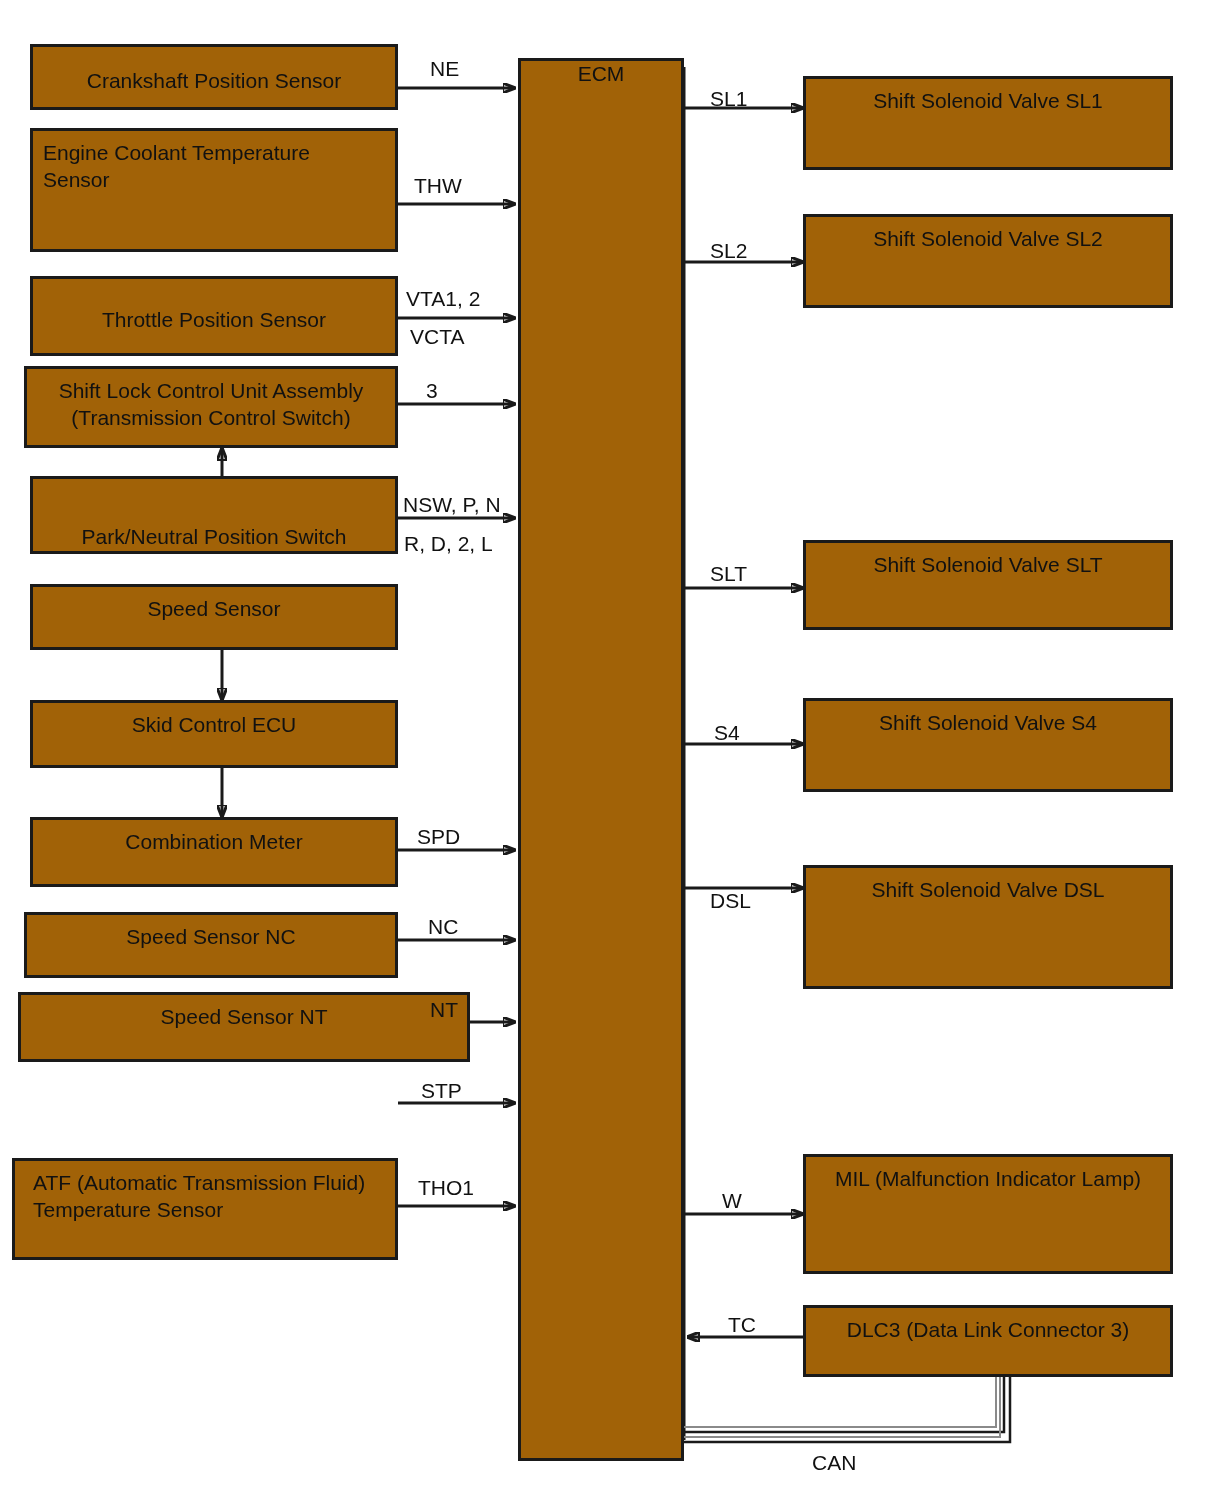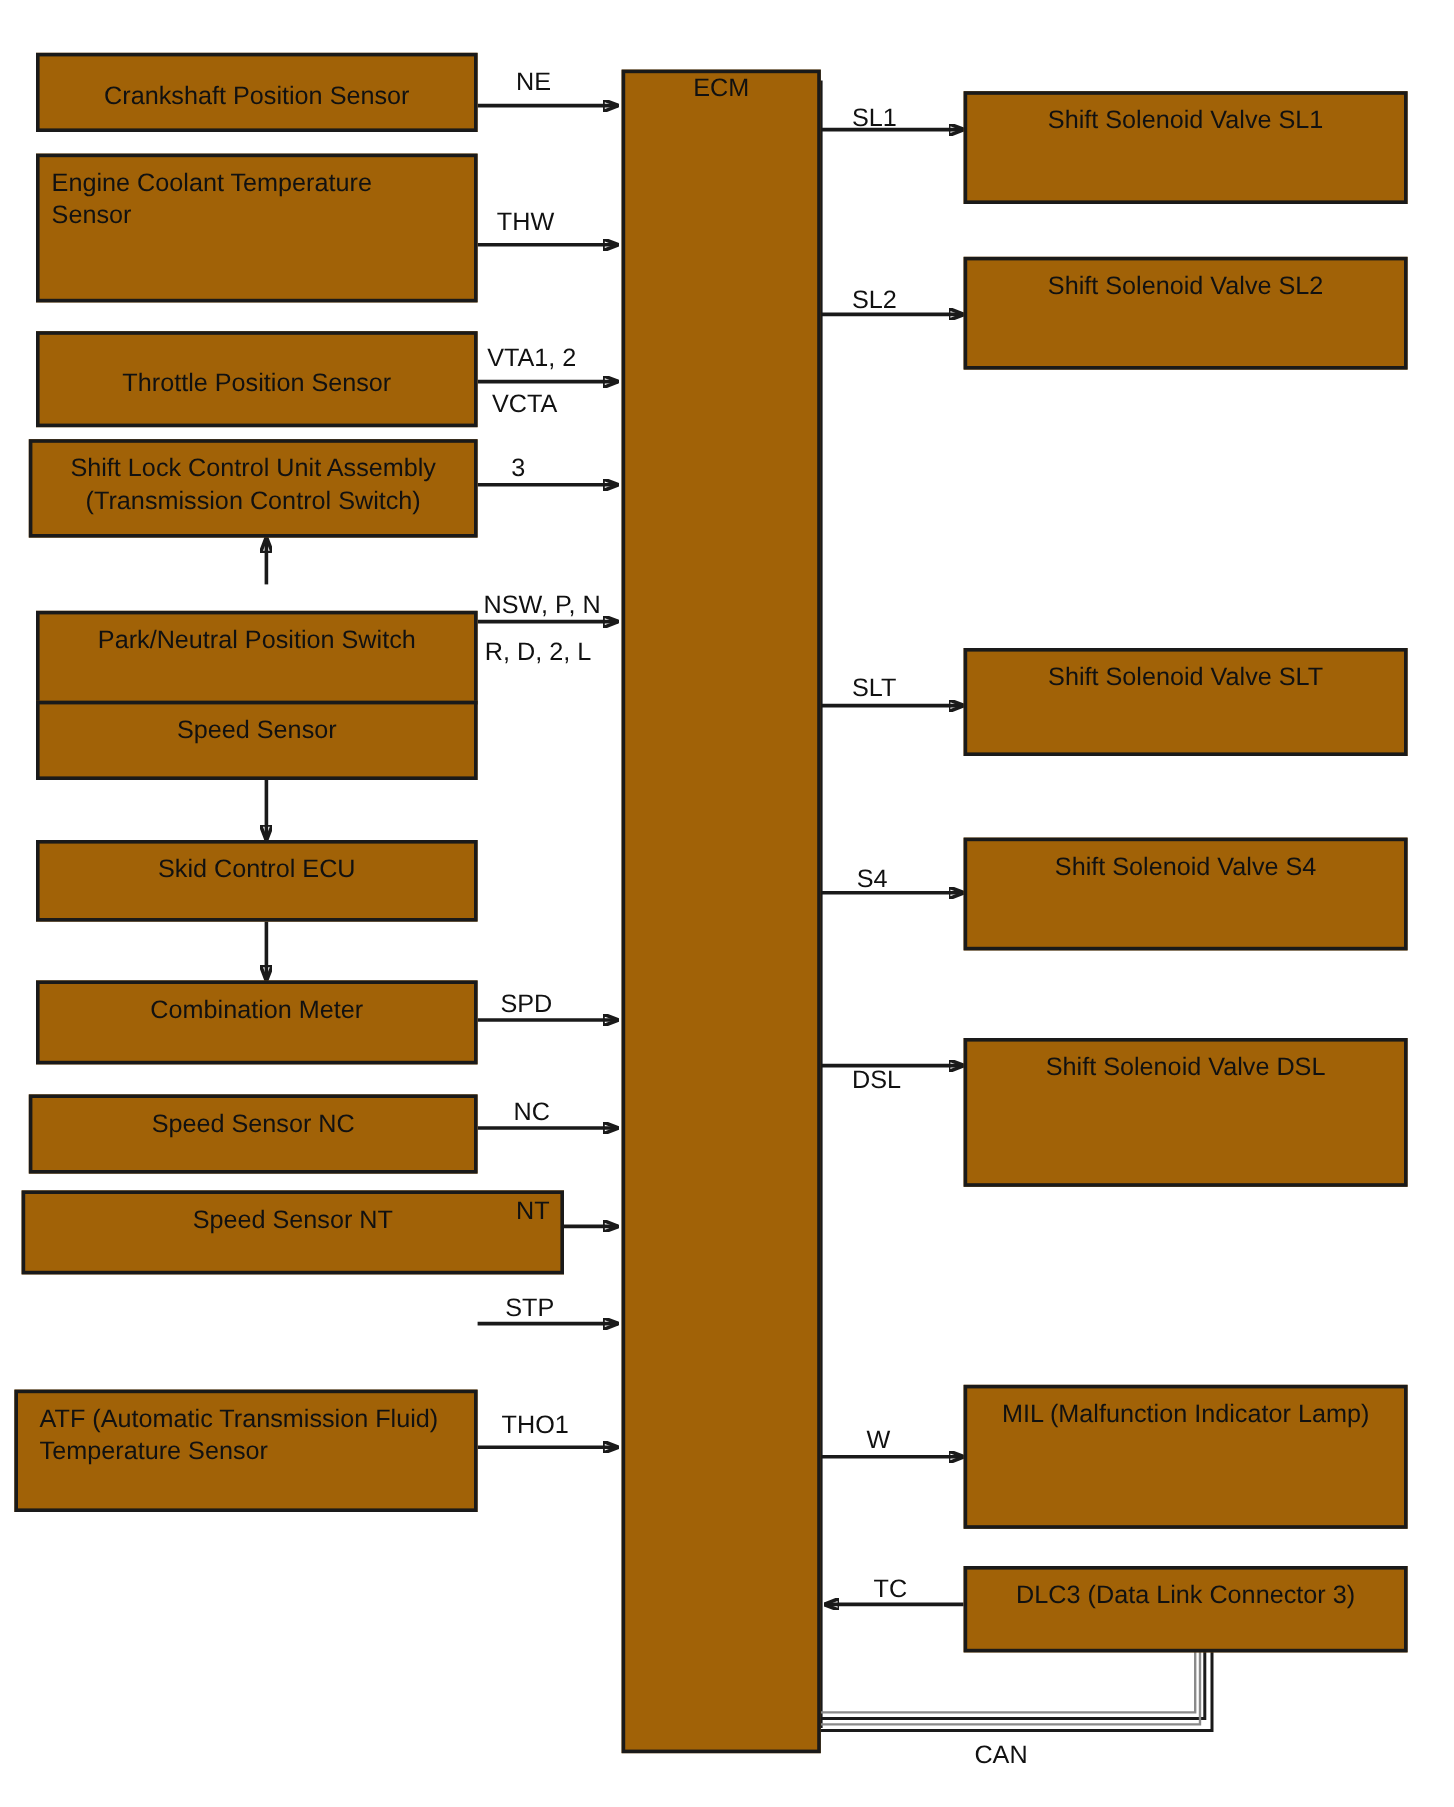--- a/index.html
+++ b/index.html
@@ -147,21 +147,21 @@
 
   <div class="box" style="left:30px; top:276px; width:368px; height:80px; align-items:center;">
     <span class="inner">Throttle Position Sensor</span>
   </div>
 
   <div class="box" style="left:24px; top:366px; width:374px; height:82px;">
     <span class="inner">Shift Lock Control Unit Assembly
 (Transmission Control Switch)</span>
   </div>
 
-  <div class="box" style="left:30px; top:509px; width:368px; height:78px; align-items:flex-start;">
+  <div class="box" style="left:30px; top:476px; width:368px; height:78px; align-items:flex-end;">
     <span class="inner">Park/Neutral Position Switch</span>
   </div>
 
   <div class="box" style="left:30px; top:584px; width:368px; height:66px;">
     <span class="inner">Speed Sensor</span>
   </div>
 
   <div class="box" style="left:30px; top:700px; width:368px; height:68px;">
     <span class="inner">Skid Control ECU</span>
   </div>

